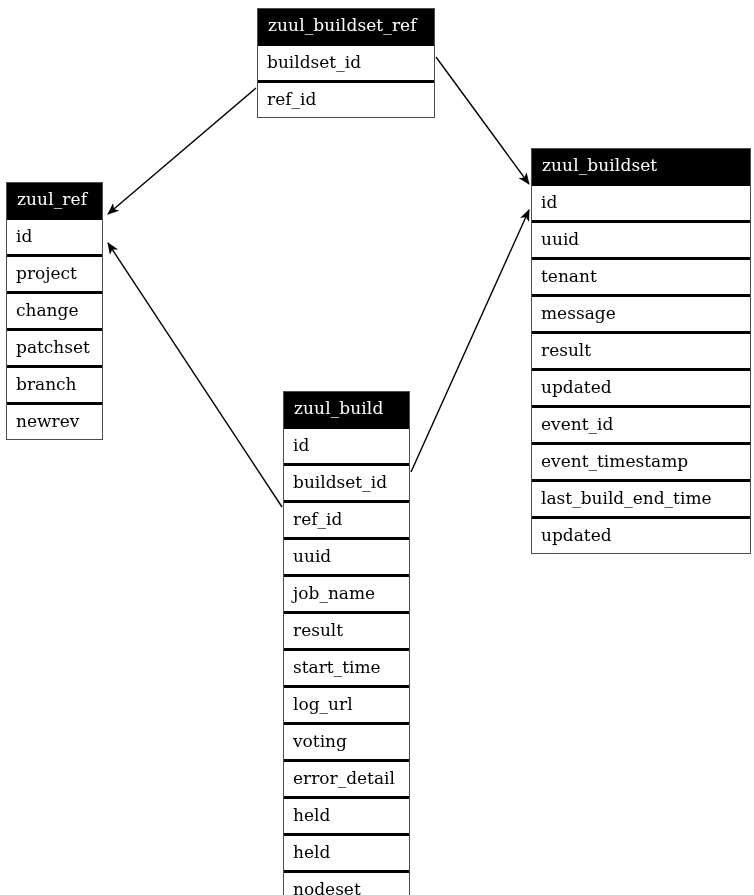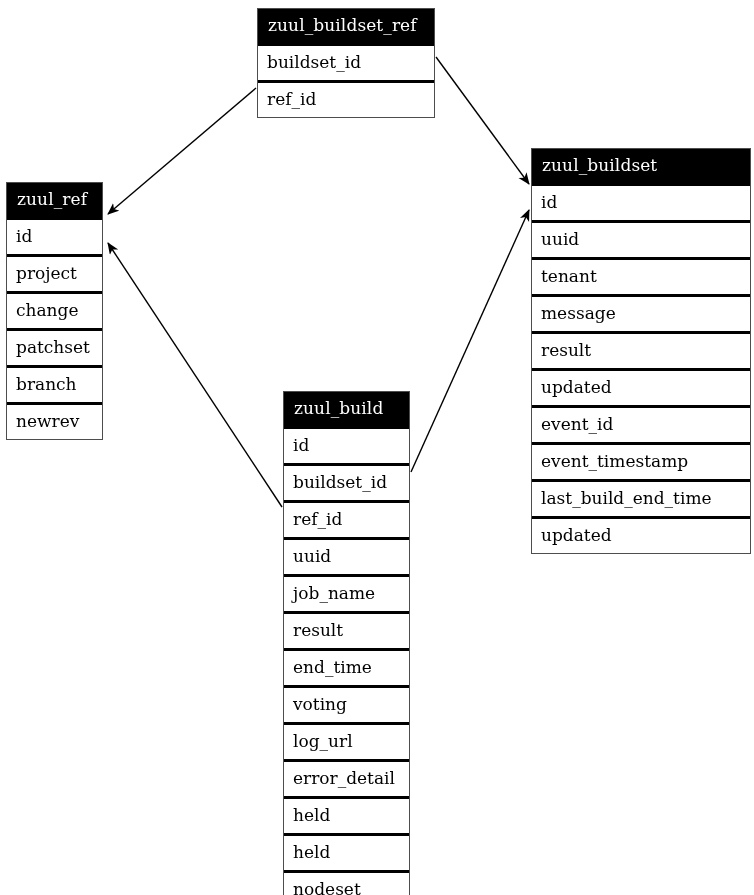--- a/index.html
+++ b/index.html
@@ -101,23 +101,23 @@
         <div class="entity-field">updated</div>
       </div>
       <div class="entity" style="left: 283px; top: 391px; width: 127px;">
         <div class="entity-title">zuul_build</div>
         <div class="entity-field">id</div>
         <div class="entity-field">buildset_id</div>
         <div class="entity-field">ref_id</div>
         <div class="entity-field">uuid</div>
         <div class="entity-field">job_name</div>
         <div class="entity-field">result</div>
-        <div class="entity-field">end_time</div>
+        <div class="entity-field">start_time</div>
+        <div class="entity-field">log_url</div>
         <div class="entity-field">voting</div>
-        <div class="entity-field">log_url</div>
         <div class="entity-field">error_detail</div>
         <div class="entity-field">held</div>
         <div class="entity-field">held</div>
         <div class="entity-field">nodeset</div>
       </div>
     </div>
 
 </div>
 
 </body></html>

